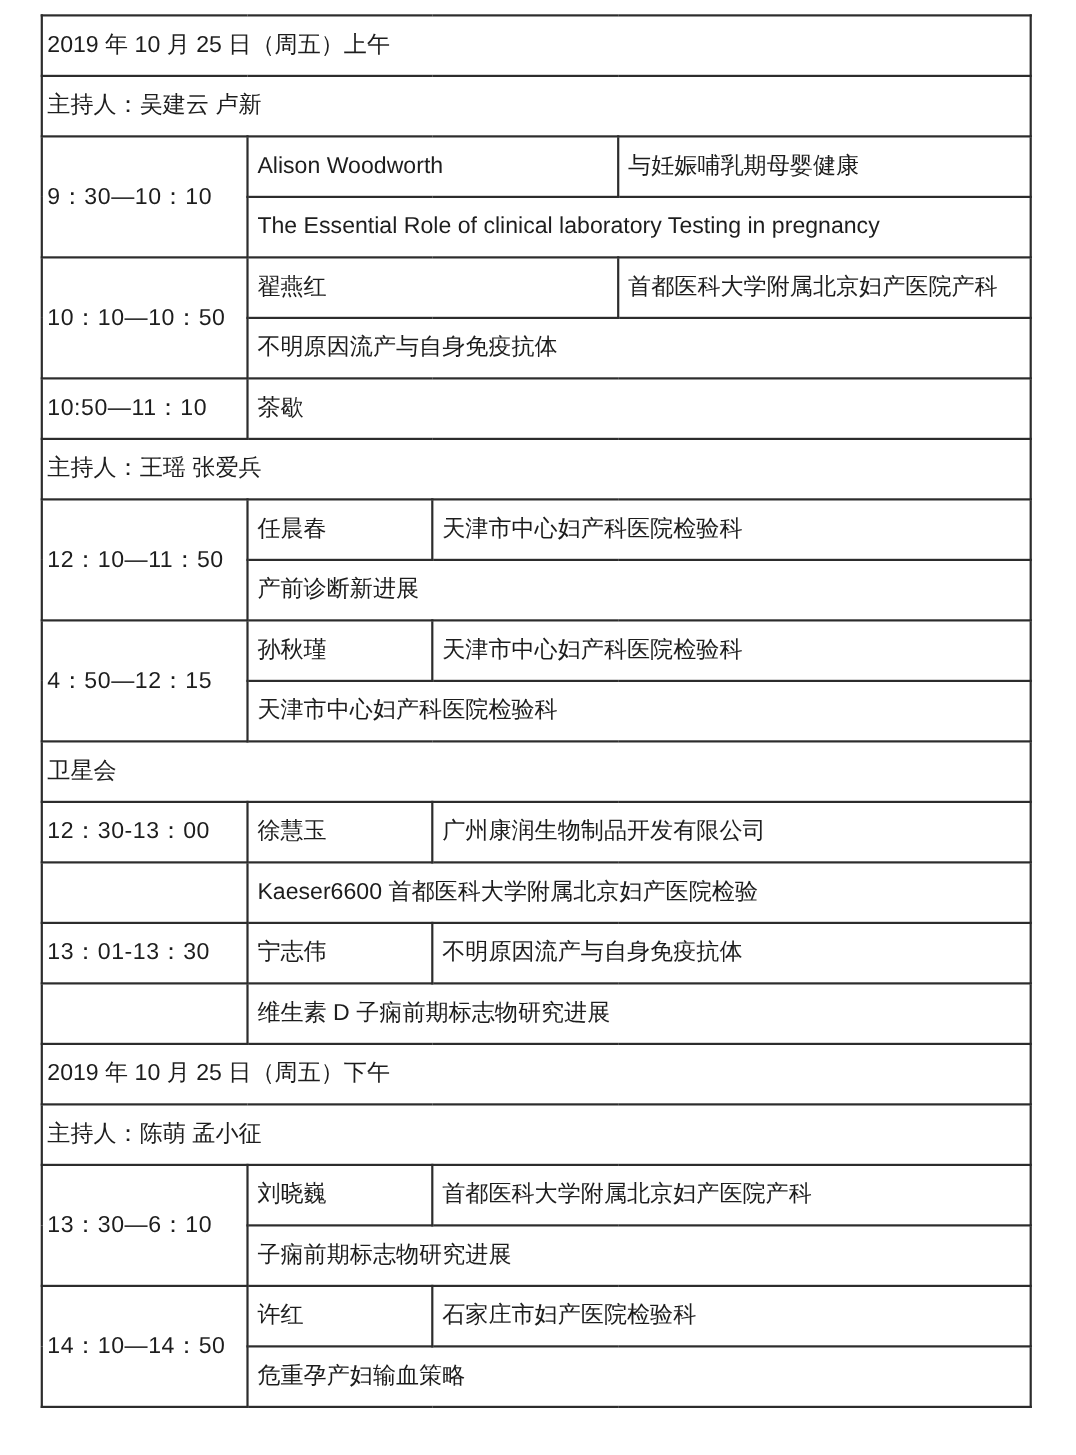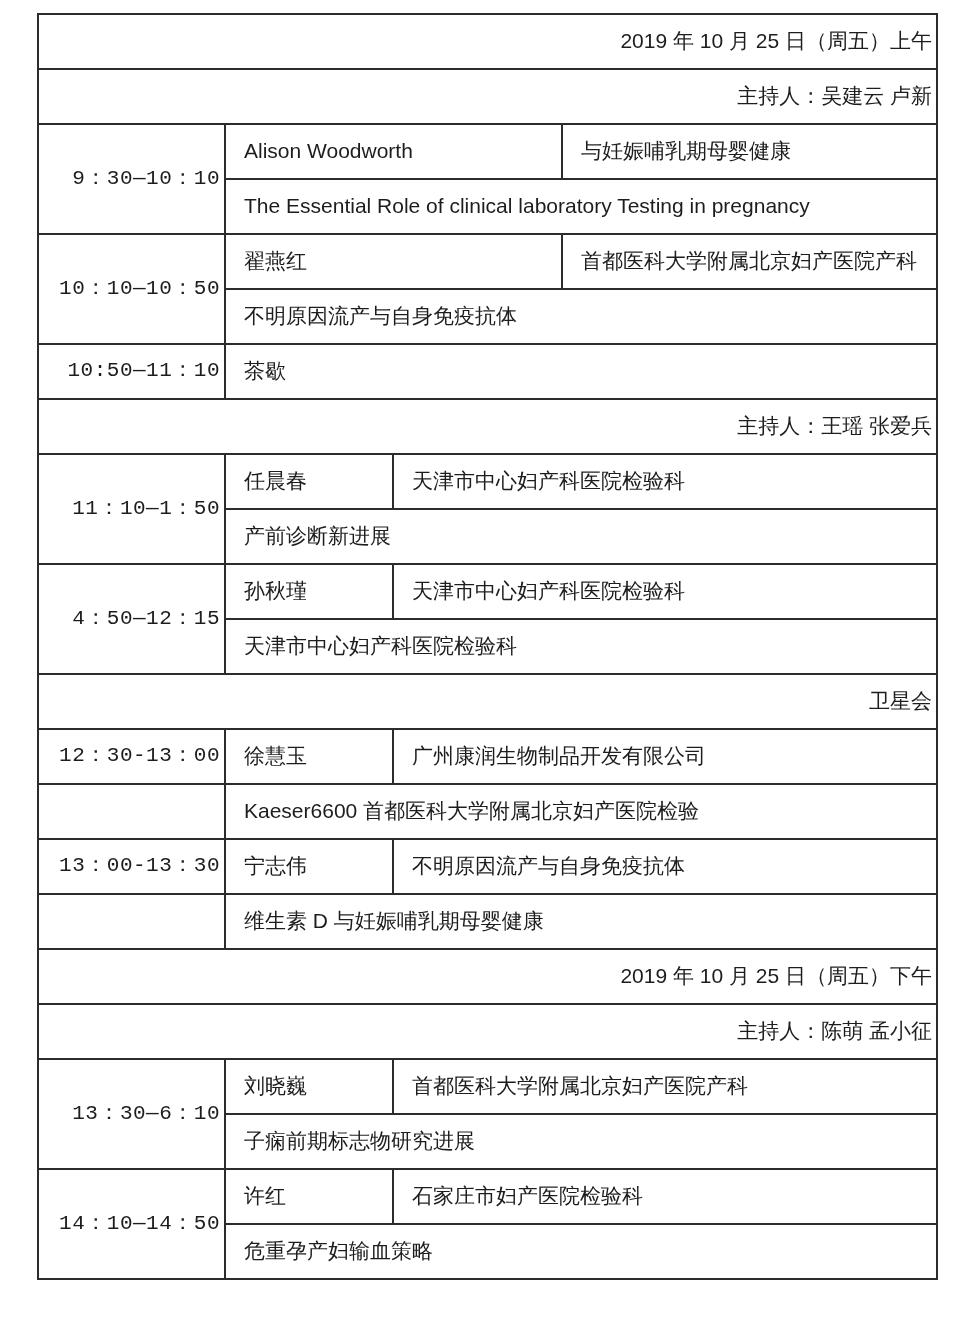--- a/index.html
+++ b/index.html
@@ -23,33 +23,32 @@
     border-collapse: collapse;
     table-layout: fixed;
     width: 899px;
   }
   table.schedule td {
     border: 2px solid #2c2c2c;
     height: 53px;
     font-size: 21px;
     line-height: 1.25;
     vertical-align: middle;
-    padding: 0 6px 0 18px;
+    padding: 0 6px 0 8px;
     text-align: left;
     overflow: hidden;
     white-space: nowrap;
   }
   table.schedule td.center {
-    text-align: right;
+    text-align: left;
     padding: 0 4px;
     border-radius: 25px;
   }
   table.schedule td.time {
     letter-spacing: 0.5px;
-    font-family: Liberation Mono, monospace;
   }
 </style>
 </head>
 <body>
 
 <div class="table-wrap">
   <table class="schedule">
     <colgroup>
       <col style="width:187px">
       <col style="width:168px">
@@ -80,21 +79,21 @@
           <td colspan="3">不明原因流产与自身免疫抗体</td>
         </tr>
         <tr>
           <td class="center time">10:50—11：10</td>
           <td colspan="3">茶歇</td>
         </tr>
         <tr>
           <td colspan="4" class="center">主持人：王瑶 张爱兵</td>
         </tr>
         <tr>
-          <td rowspan="2" class="center time">11：10—1：50</td>
+          <td rowspan="2" class="center time">12：10—11：50</td>
           <td>任晨春</td>
           <td colspan="2">天津市中心妇产科医院检验科</td>
         </tr>
         <tr>
           <td colspan="3">产前诊断新进展</td>
         </tr>
         <tr>
           <td rowspan="2" class="center time">4：50—12：15</td>
           <td>孙秋瑾</td>
           <td colspan="2">天津市中心妇产科医院检验科</td>
@@ -108,27 +107,27 @@
         <tr>
           <td class="center time">12：30-13：00</td>
           <td>徐慧玉</td>
           <td colspan="2">广州康润生物制品开发有限公司</td>
         </tr>
         <tr>
           <td class="center"></td>
           <td colspan="3">Kaeser6600 首都医科大学附属北京妇产医院检验</td>
         </tr>
         <tr>
-          <td class="center time">13：00-13：30</td>
+          <td class="center time">13：01-13：30</td>
           <td>宁志伟</td>
           <td colspan="2">不明原因流产与自身免疫抗体</td>
         </tr>
         <tr>
           <td class="center"></td>
-          <td colspan="3">维生素 D 与妊娠哺乳期母婴健康</td>
+          <td colspan="3">维生素 D 子痫前期标志物研究进展</td>
         </tr>
         <tr>
           <td colspan="4" class="center">2019 年 10 月 25 日（周五）下午</td>
         </tr>
         <tr>
           <td colspan="4" class="center">主持人：陈萌 孟小征</td>
         </tr>
         <tr>
           <td rowspan="2" class="center time">13：30—6：10</td>
           <td>刘晓巍</td>

